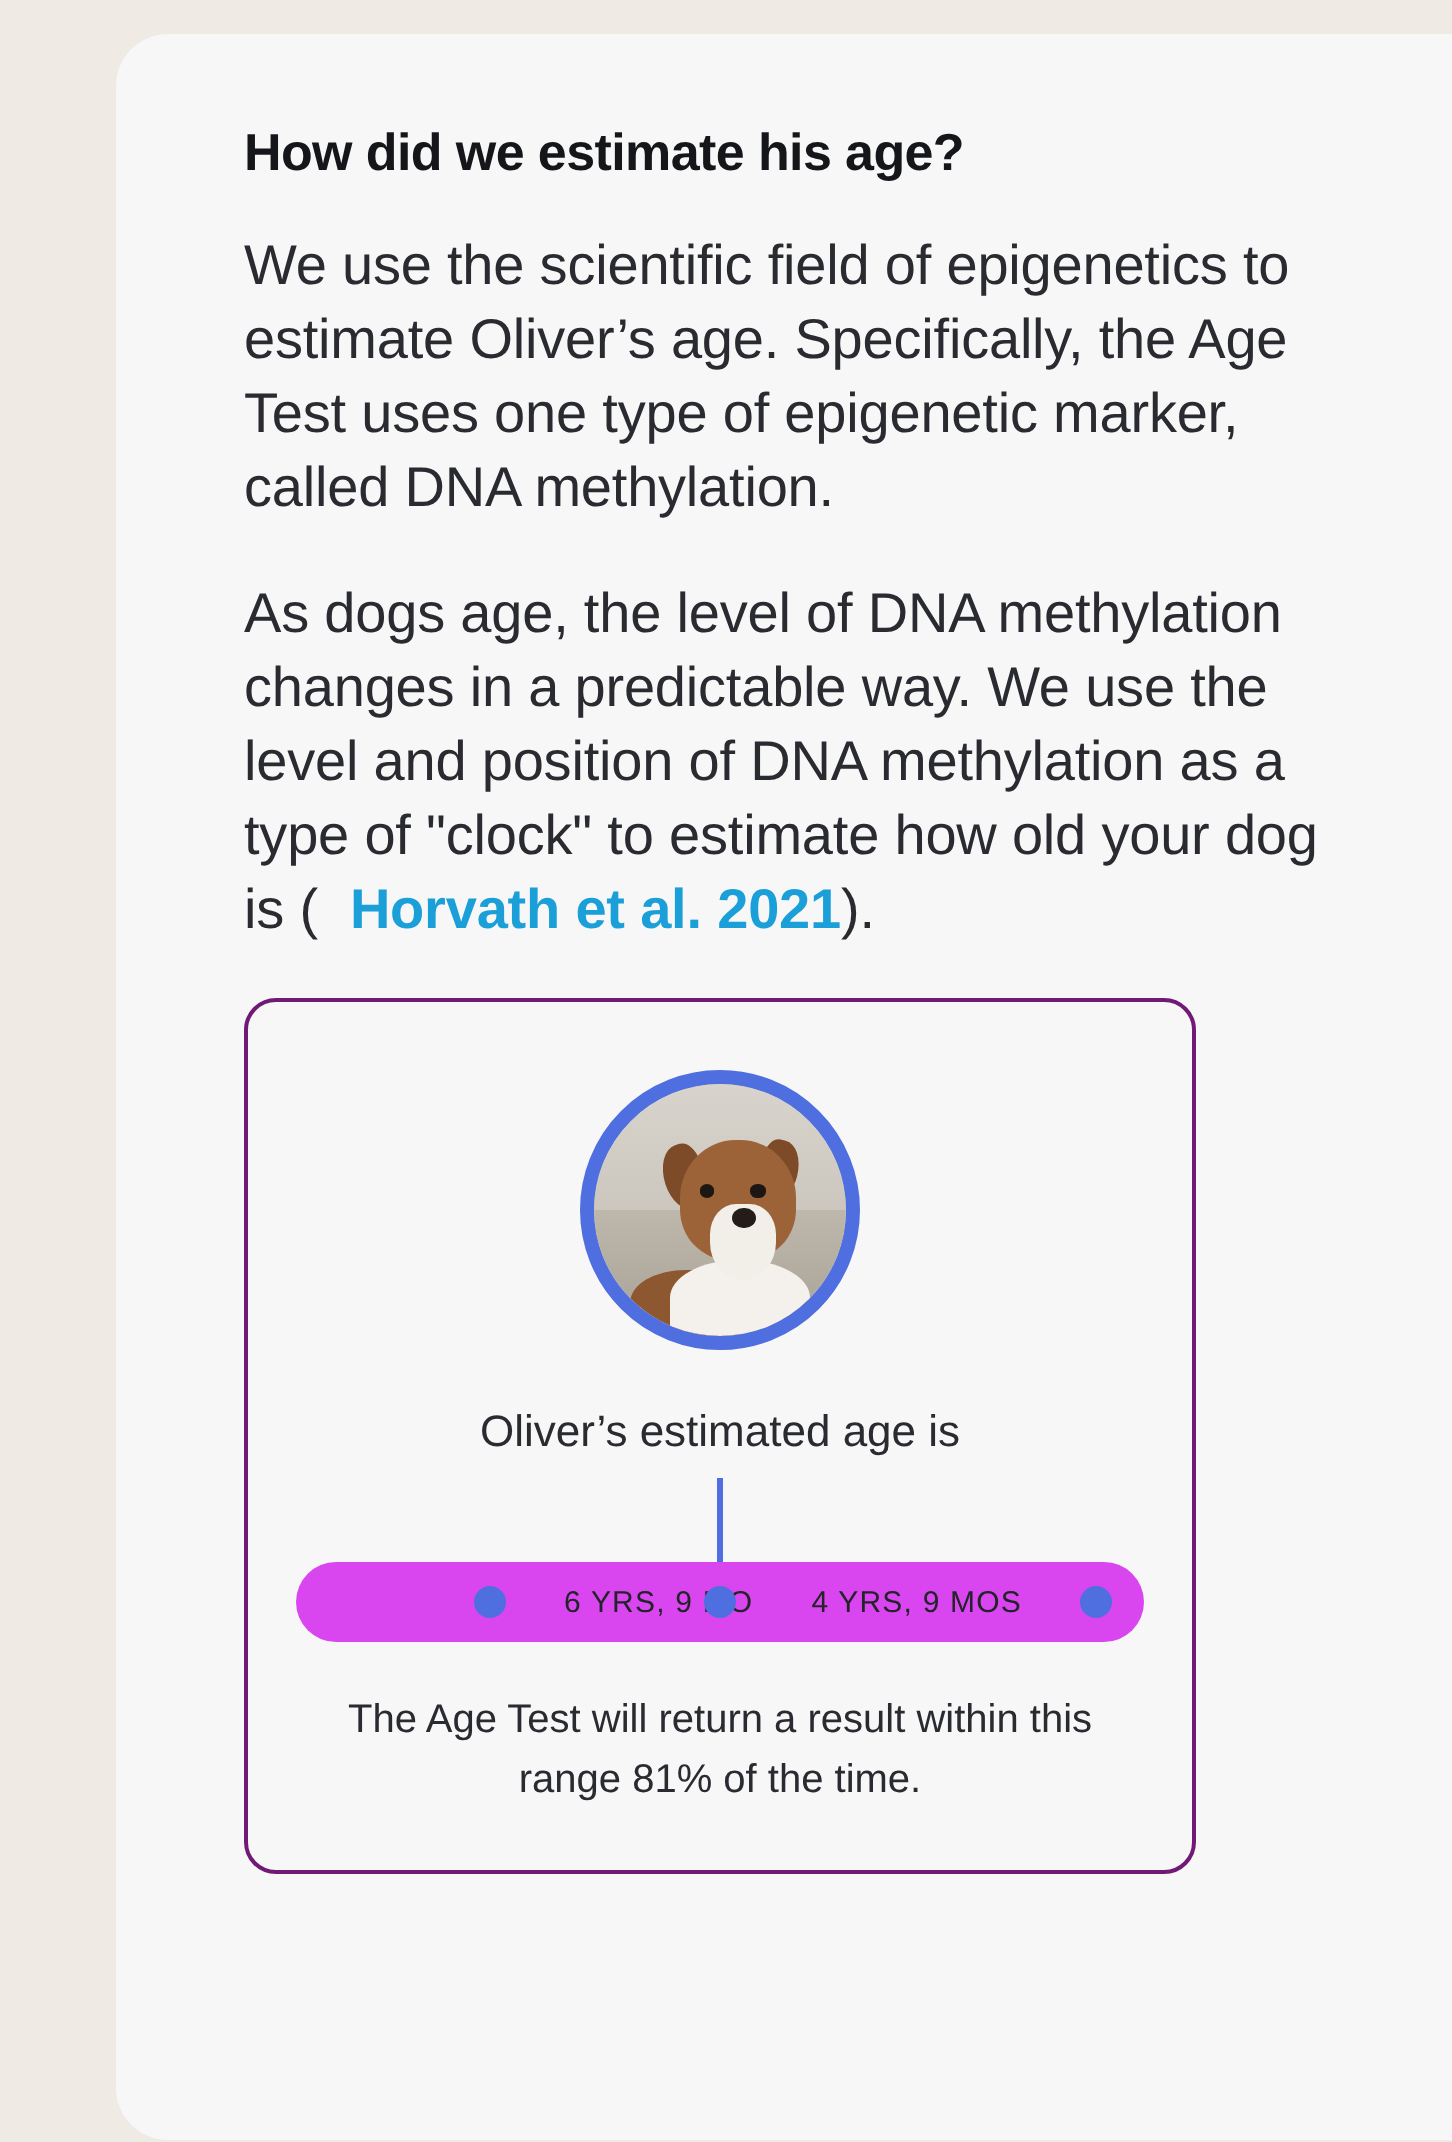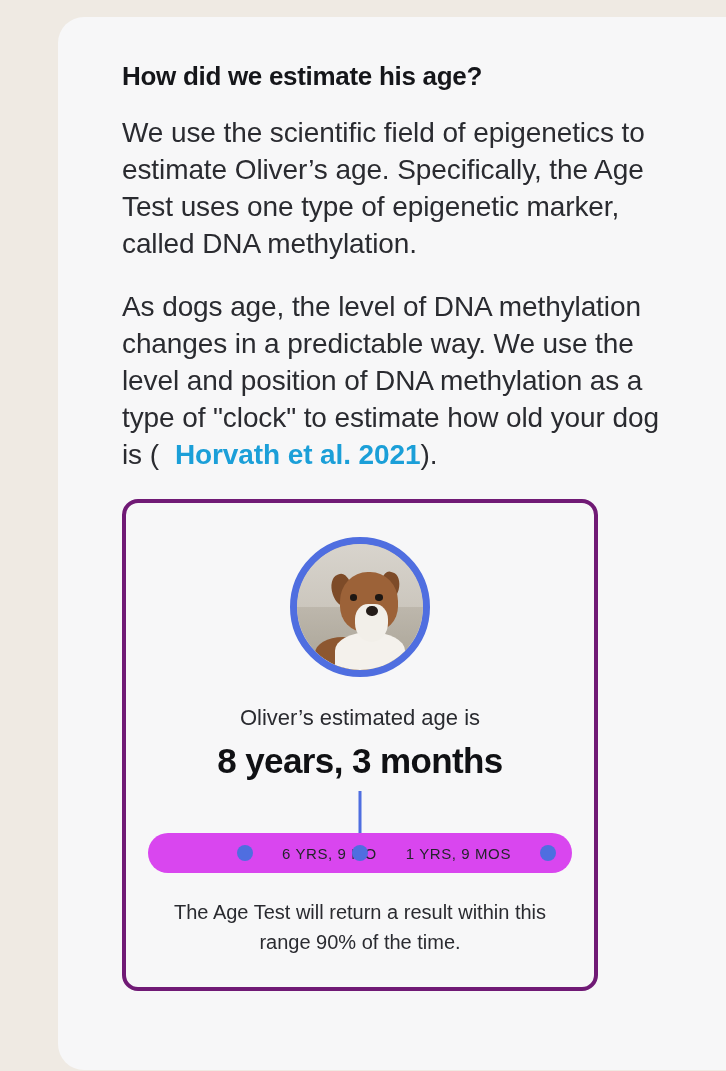--- a/index.html
+++ b/index.html
@@ -43,21 +43,21 @@
   }
   .para a {
     color: #1b9fd8;
     font-weight: bold;
     text-decoration: none;
     margin-left: 16px;
   }
   .result-box {
     margin-top: 24px;
     width: 476px;
-    border: 4px solid #701a75;
+    border: 2px solid #701a75;
     border-radius: 16px;
     background: #f7f7f8;
     padding: 34px 22px 30px 22px;
     text-align: center;
   }
   .avatar-wrap {
     width: 140px;
     height: 140px;
     margin: 0 auto 28px auto;
     border-radius: 50%;
@@ -199,30 +199,29 @@
           <div class="dog-ear-r"></div>
           <div class="dog-head"></div>
           <div class="dog-eye l"></div>
           <div class="dog-eye r"></div>
           <div class="dog-snout"></div>
           <div class="dog-nose"></div>
         </div>
       </div>
 
       <div class="result-label">Oliver’s estimated age is</div>
-      <div class="result-age">8 years, 3 months</div>
 
       <div class="range-wrap">
         <div class="stem"></div>
         <div class="range-bar">
           <div class="dot"></div>
           <div class="range-label">6 YRS, 9 MO</div>
-          <div class="range-label">1 YRS, 9 MOS</div>
+          <div class="range-label">4 YRS, 9 MOS</div>
           <div class="dot"></div>
           <div class="mid-dot"></div>
         </div>
       </div>
 
-      <div class="range-note">The Age Test will return a result within this range 90% of the time.</div>
+      <div class="range-note">The Age Test will return a result within this range 81% of the time.</div>
     </div>
 
   </div>
 </div>
 
 </body></html>

